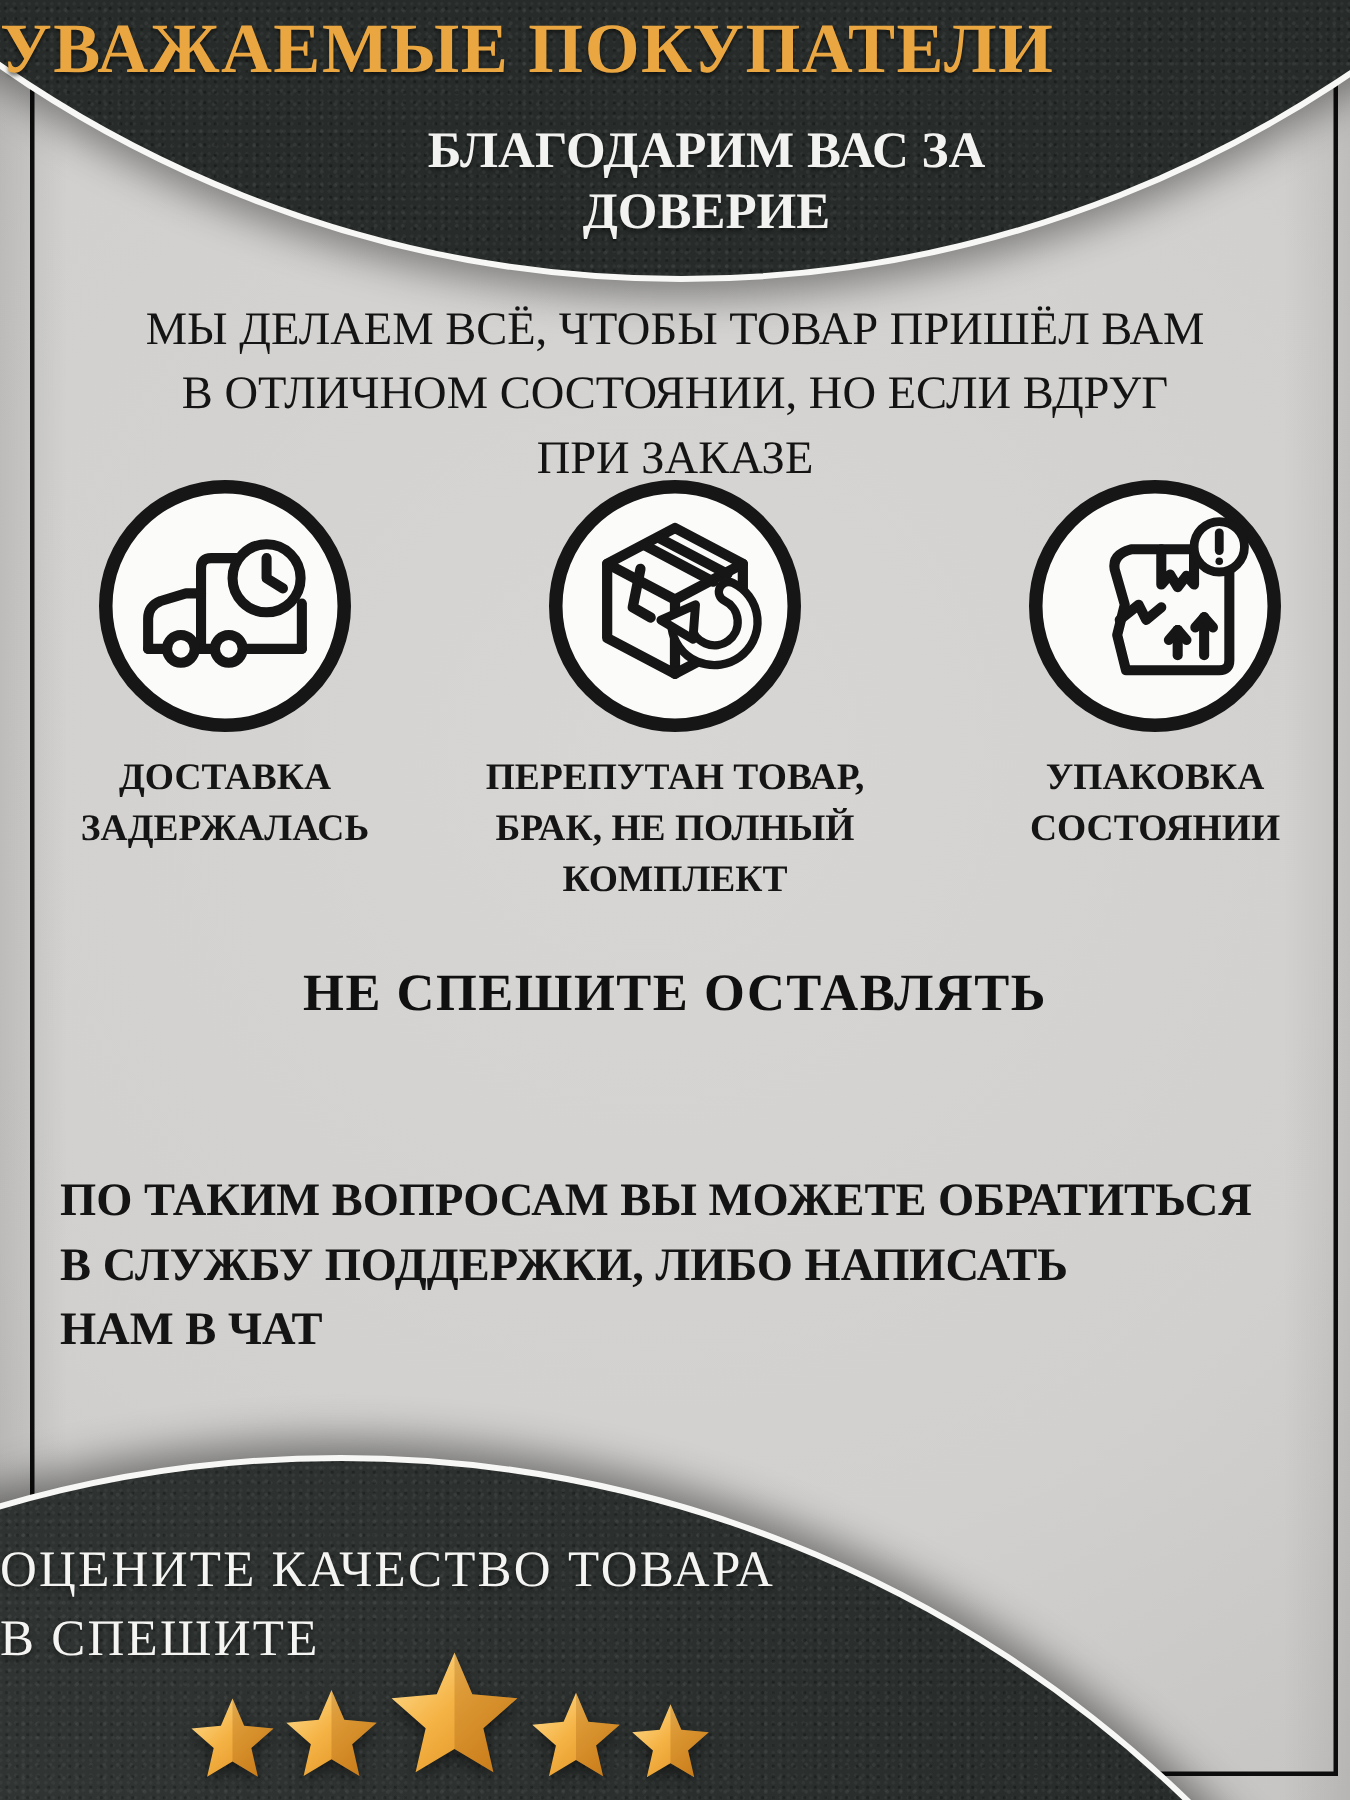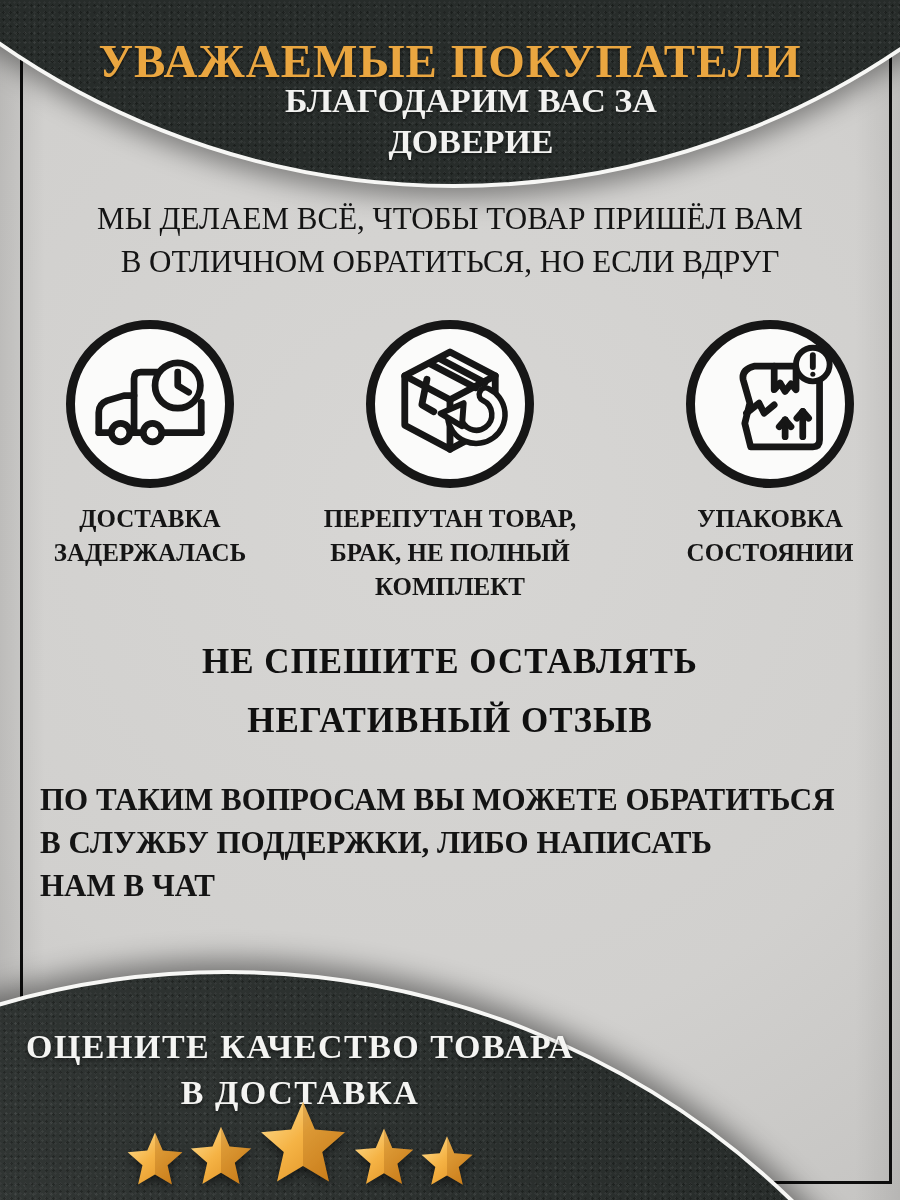--- a/index.html
+++ b/index.html
@@ -30,21 +30,21 @@
     box-shadow:0 10px 26px rgba(0,0,0,.40);
     z-index:2;
   }
   .footer-panel{
     position:absolute;left:-587px;top:970px;width:1620px;height:1620px;
     border-radius:50%;border:4px solid #f7f7f5;
     box-shadow:0 -10px 28px rgba(0,0,0,.45);
     z-index:2;
   }
   .hdr-title{
-    position:absolute;left:0;top:34px;width:900px;text-align:center;
+    position:absolute;left:0;top:6px;width:900px;
     font-size:47px;font-weight:700;letter-spacing:1px;color:#eaa640;
     text-shadow:0 2px 3px rgba(0,0,0,.55);z-index:3;
   }
   .hdr-sub{
     position:absolute;left:0;top:80px;width:892px;text-align:center;
     font-size:34px;font-weight:700;line-height:41px;color:#f2f2f0;
     text-shadow:0 2px 3px rgba(0,0,0,.5);z-index:3;padding-left:25px;
   }
   .line{display:block;white-space:nowrap;}
   .intro{
@@ -60,22 +60,22 @@
   .issue-label{margin-top:14px;font-size:25px;font-weight:700;line-height:34px;color:#151515;}
   .headline{
     position:absolute;left:30px;top:632px;width:840px;text-align:center;
     font-size:35px;font-weight:700;line-height:59px;letter-spacing:1px;color:#101010;z-index:3;
   }
   .support{
     position:absolute;left:40px;top:778px;width:820px;text-align:left;
     font-size:31px;font-weight:700;line-height:43px;color:#141414;z-index:3;
   }
   .ftr-heading{
-    position:absolute;left:0;top:1024px;width:600px;text-align:center;
-    font-size:34px;font-weight:700;line-height:46px;letter-spacing:1.5px;color:#f4f4f2;
+    position:absolute;left:0;top:1024px;width:600px;text-align:left;
+    font-size:34px;font-weight:400;line-height:46px;letter-spacing:1.5px;color:#f4f4f2;
     text-shadow:0 2px 4px rgba(0,0,0,.55);z-index:3;
   }
   .stars{
     position:absolute;left:60px;top:1096px;width:480px;height:94px;
     display:flex;align-items:flex-end;justify-content:center;gap:3px;z-index:3;
   }
   .star{filter:drop-shadow(0 4px 5px rgba(0,0,0,.5));}
   .s1{width:60px;height:60px;} .s2{width:66px;height:66px;}
   .s3{width:92px;height:92px;} .s4{width:64px;height:64px;} .s5{width:56px;height:56px;}
   svg.icon{display:block;}
@@ -90,21 +90,22 @@
 
   <div class="header-panel texture"></div>
   <div class="hdr-title">УВАЖАЕМЫЕ ПОКУПАТЕЛИ</div>
   <div class="hdr-sub">
     <span class="line">БЛАГОДАРИМ ВАС ЗА</span>
     <span class="line">ДОВЕРИЕ</span>
   </div>
 
   <div class="intro">
     <span class="line">МЫ ДЕЛАЕМ ВСЁ, ЧТОБЫ ТОВАР ПРИШЁЛ ВАМ</span>
-    <span class="line">В ОТЛИЧНОМ ОБРАТИТЬСЯ, НО ЕСЛИ ВДРУГ</span>
+    <span class="line">В ОТЛИЧНОМ СОСТОЯНИИ, НО ЕСЛИ ВДРУГ</span>
+    <span class="line">ПРИ ЗАКАЗЕ</span>
   </div>
 
   <div class="issue i2">
     <div class="badge-circle">
       <svg class="icon" width="128" height="128" viewBox="0 0 150 150">
         <g class="ico-stroke">
           <path d="M75 14 L128 42 L75 70 L22 42 Z"></path>
           <path d="M22 42 V100 L75 128 V70"></path>
           <path d="M128 42 V100 L75 128"></path>
           <path d="M52 28 L105 56"></path>
@@ -165,33 +166,32 @@
       </svg>
     </div>
     <div class="issue-label">
       <span class="line">УПАКОВКА</span>
       <span class="line">СОСТОЯНИИ</span>
     </div>
   </div>
 
   <div class="headline">
     <span class="line">НЕ СПЕШИТЕ ОСТАВЛЯТЬ</span>
-    <span class="line">НЕГАТИВНЫЙ ОТЗЫВ</span>
   </div>
 
   <div class="support">
     <span class="line">ПО ТАКИМ ВОПРОСАМ ВЫ МОЖЕТЕ ОБРАТИТЬСЯ</span>
     <span class="line">В СЛУЖБУ ПОДДЕРЖКИ, ЛИБО НАПИСАТЬ</span>
     <span class="line">НАМ В ЧАТ</span>
   </div>
 
   <div class="footer-panel texture"></div>
   <div class="ftr-heading">
     <span class="line">ОЦЕНИТЕ КАЧЕСТВО ТОВАРА</span>
-    <span class="line">В ДОСТАВКА</span>
+    <span class="line">В СПЕШИТЕ</span>
   </div>
 
   <div class="stars">
     <svg class="star s1" viewBox="0 0 100 100">
       <defs>
         <linearGradient id="sg" x1="0" y1="0" x2="1" y2="1">
           <stop offset="0" stop-color="#ffe29a"></stop>
           <stop offset="0.45" stop-color="#f5b345"></stop>
           <stop offset="1" stop-color="#d9871a"></stop>
         </linearGradient>

